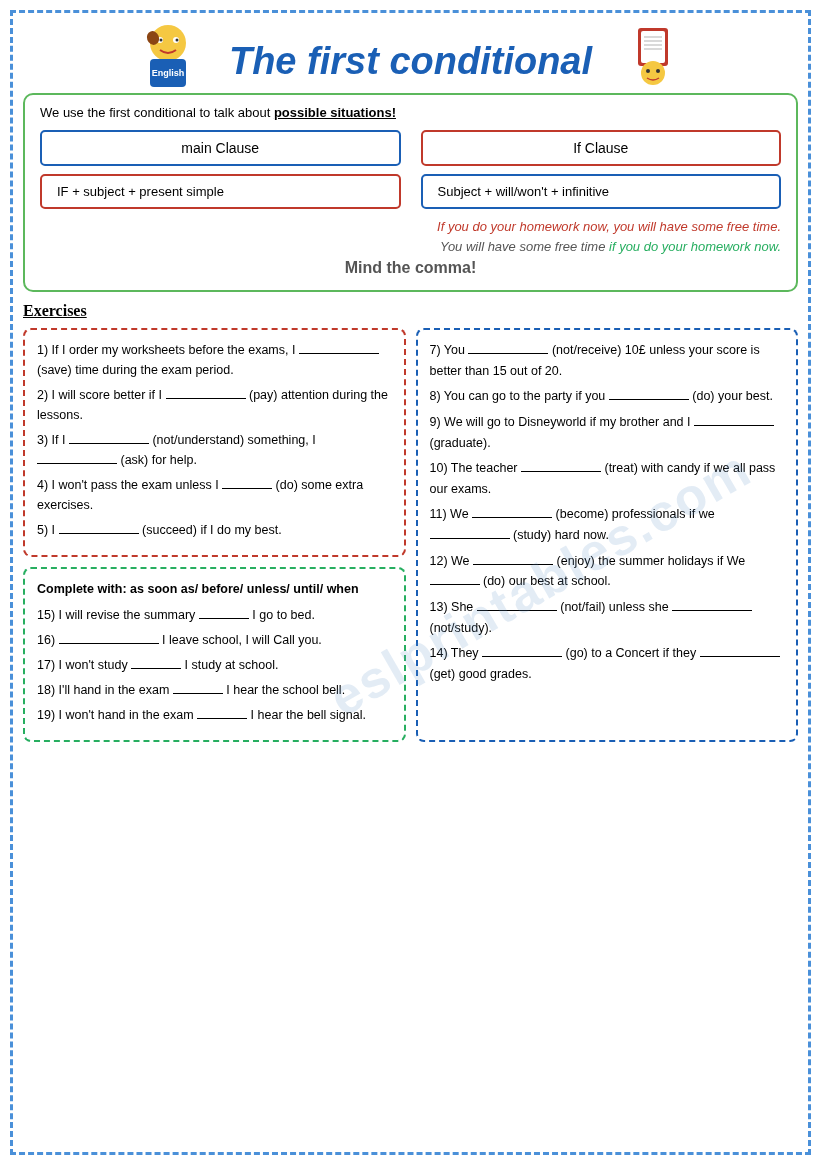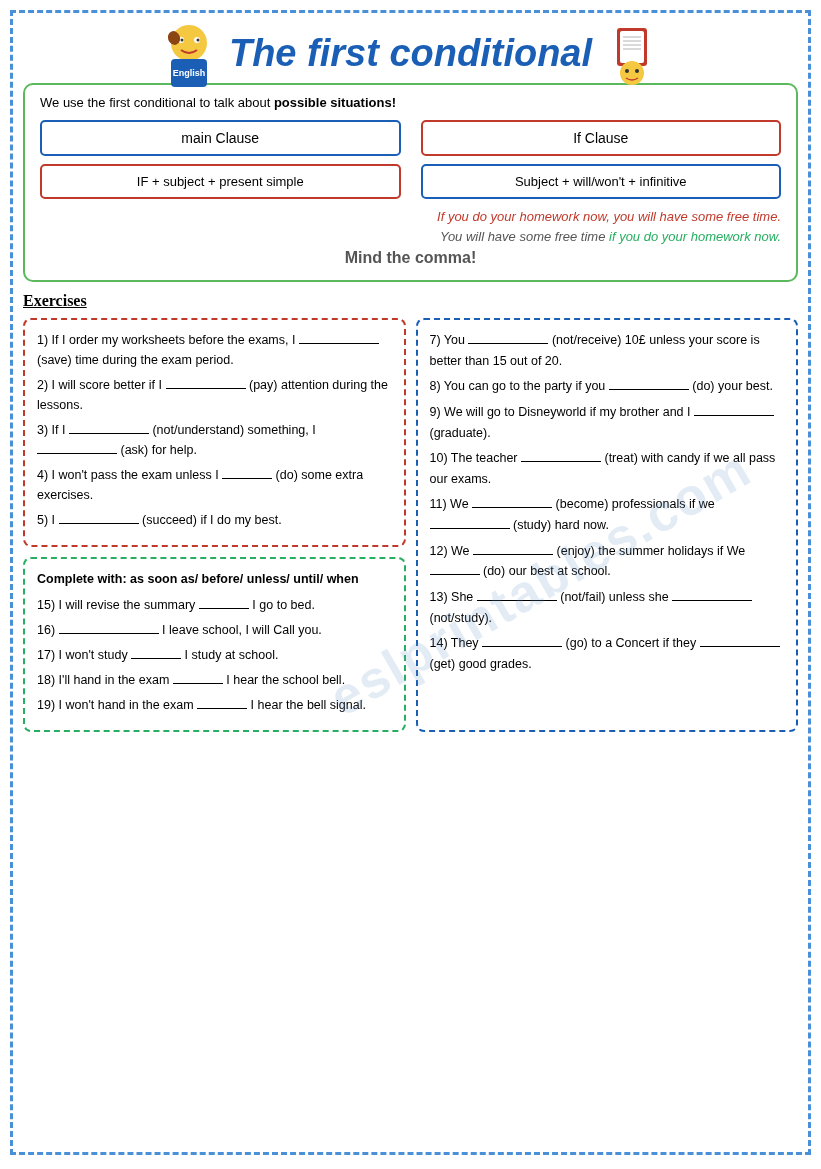--- a/index.html
+++ b/index.html
@@ -13,23 +13,25 @@
     }
     .page {
       border: 3px dashed #4a90d9;
       padding: 10px;
       width: 100%;
       min-height: 1145px;
       position: relative;
     }
     .header {
       display: flex;
-      align-items: center;
+      align-items: flex-end;
       justify-content: center;
+      margin-bottom: 10px;
       position: relative;
+      gap: 21px;
     }
     .title {
       font-size: 38px;
       font-weight: bold;
       color: #1a5fb5;
       font-style: italic;
       font-family: 'Comic Sans MS', cursive, sans-serif;
       text-align: center;
     }
     .header-icon-left {
@@ -50,20 +52,21 @@
       padding: 10px 15px;
       margin-bottom: 10px;
       background: #fff;
     }
     .intro-text {
       font-size: 13px;
       margin-bottom: 10px;
     }
     .intro-text strong {
       font-weight: bold;
+      text-decoration: underline;
     }
     .clause-row {
       display: flex;
       gap: 20px;
       margin-bottom: 8px;
     }
     .clause-box {
       flex: 1;
       border: 2px solid #c0392b;
       border-radius: 5px;
@@ -77,21 +80,20 @@
     .formula-row {
       display: flex;
       gap: 20px;
       margin-bottom: 10px;
     }
     .formula-box {
       flex: 1;
       border: 2px solid #c0392b;
       border-radius: 5px;
       padding: 8px 15px;
-      text-align: center;
       font-size: 13px;
     }
     .formula-box.blue {
       border-color: #1a5fb5;
     }
     .example-line {
       color: #c0392b;
       font-style: italic;
       text-align: right;
       font-size: 13px;

